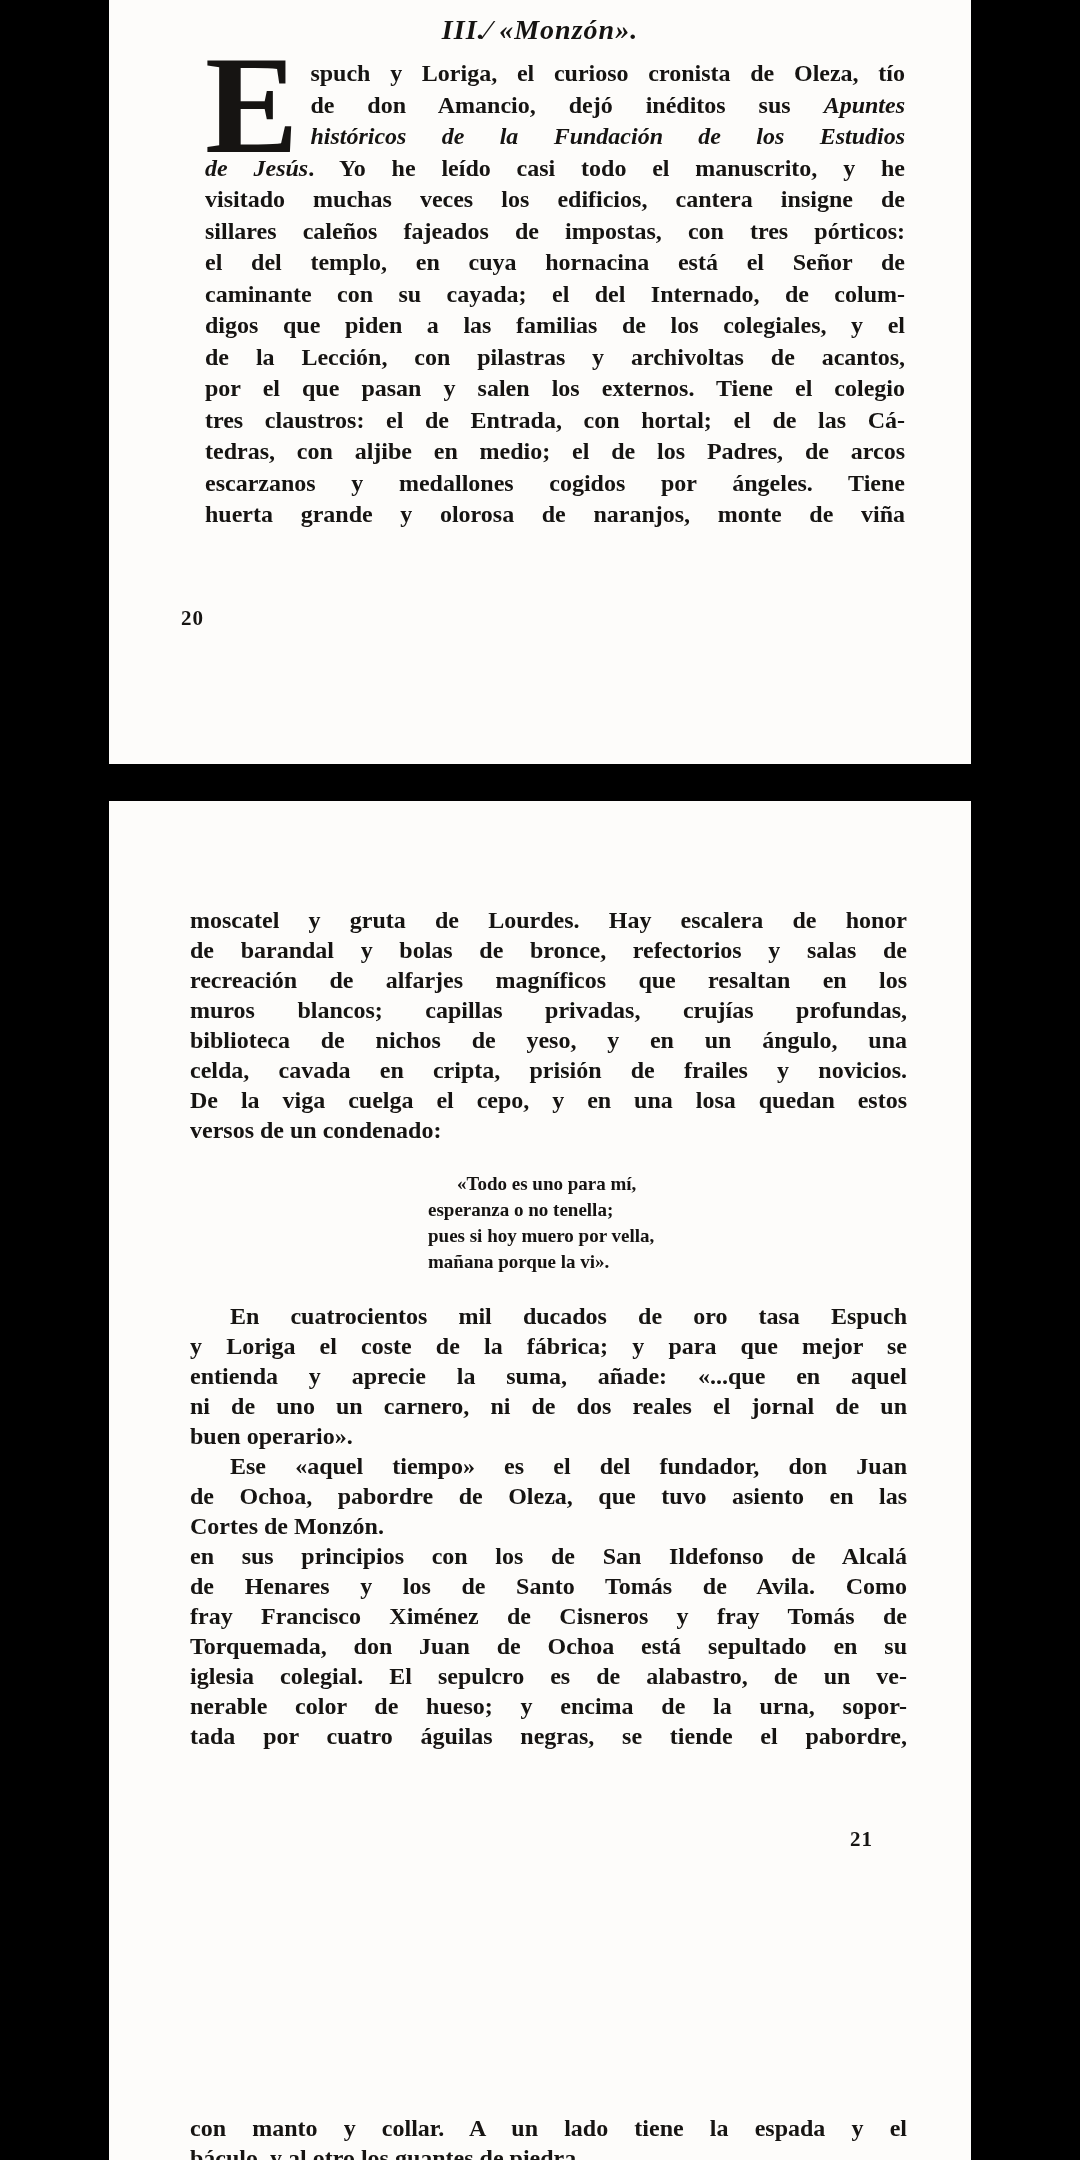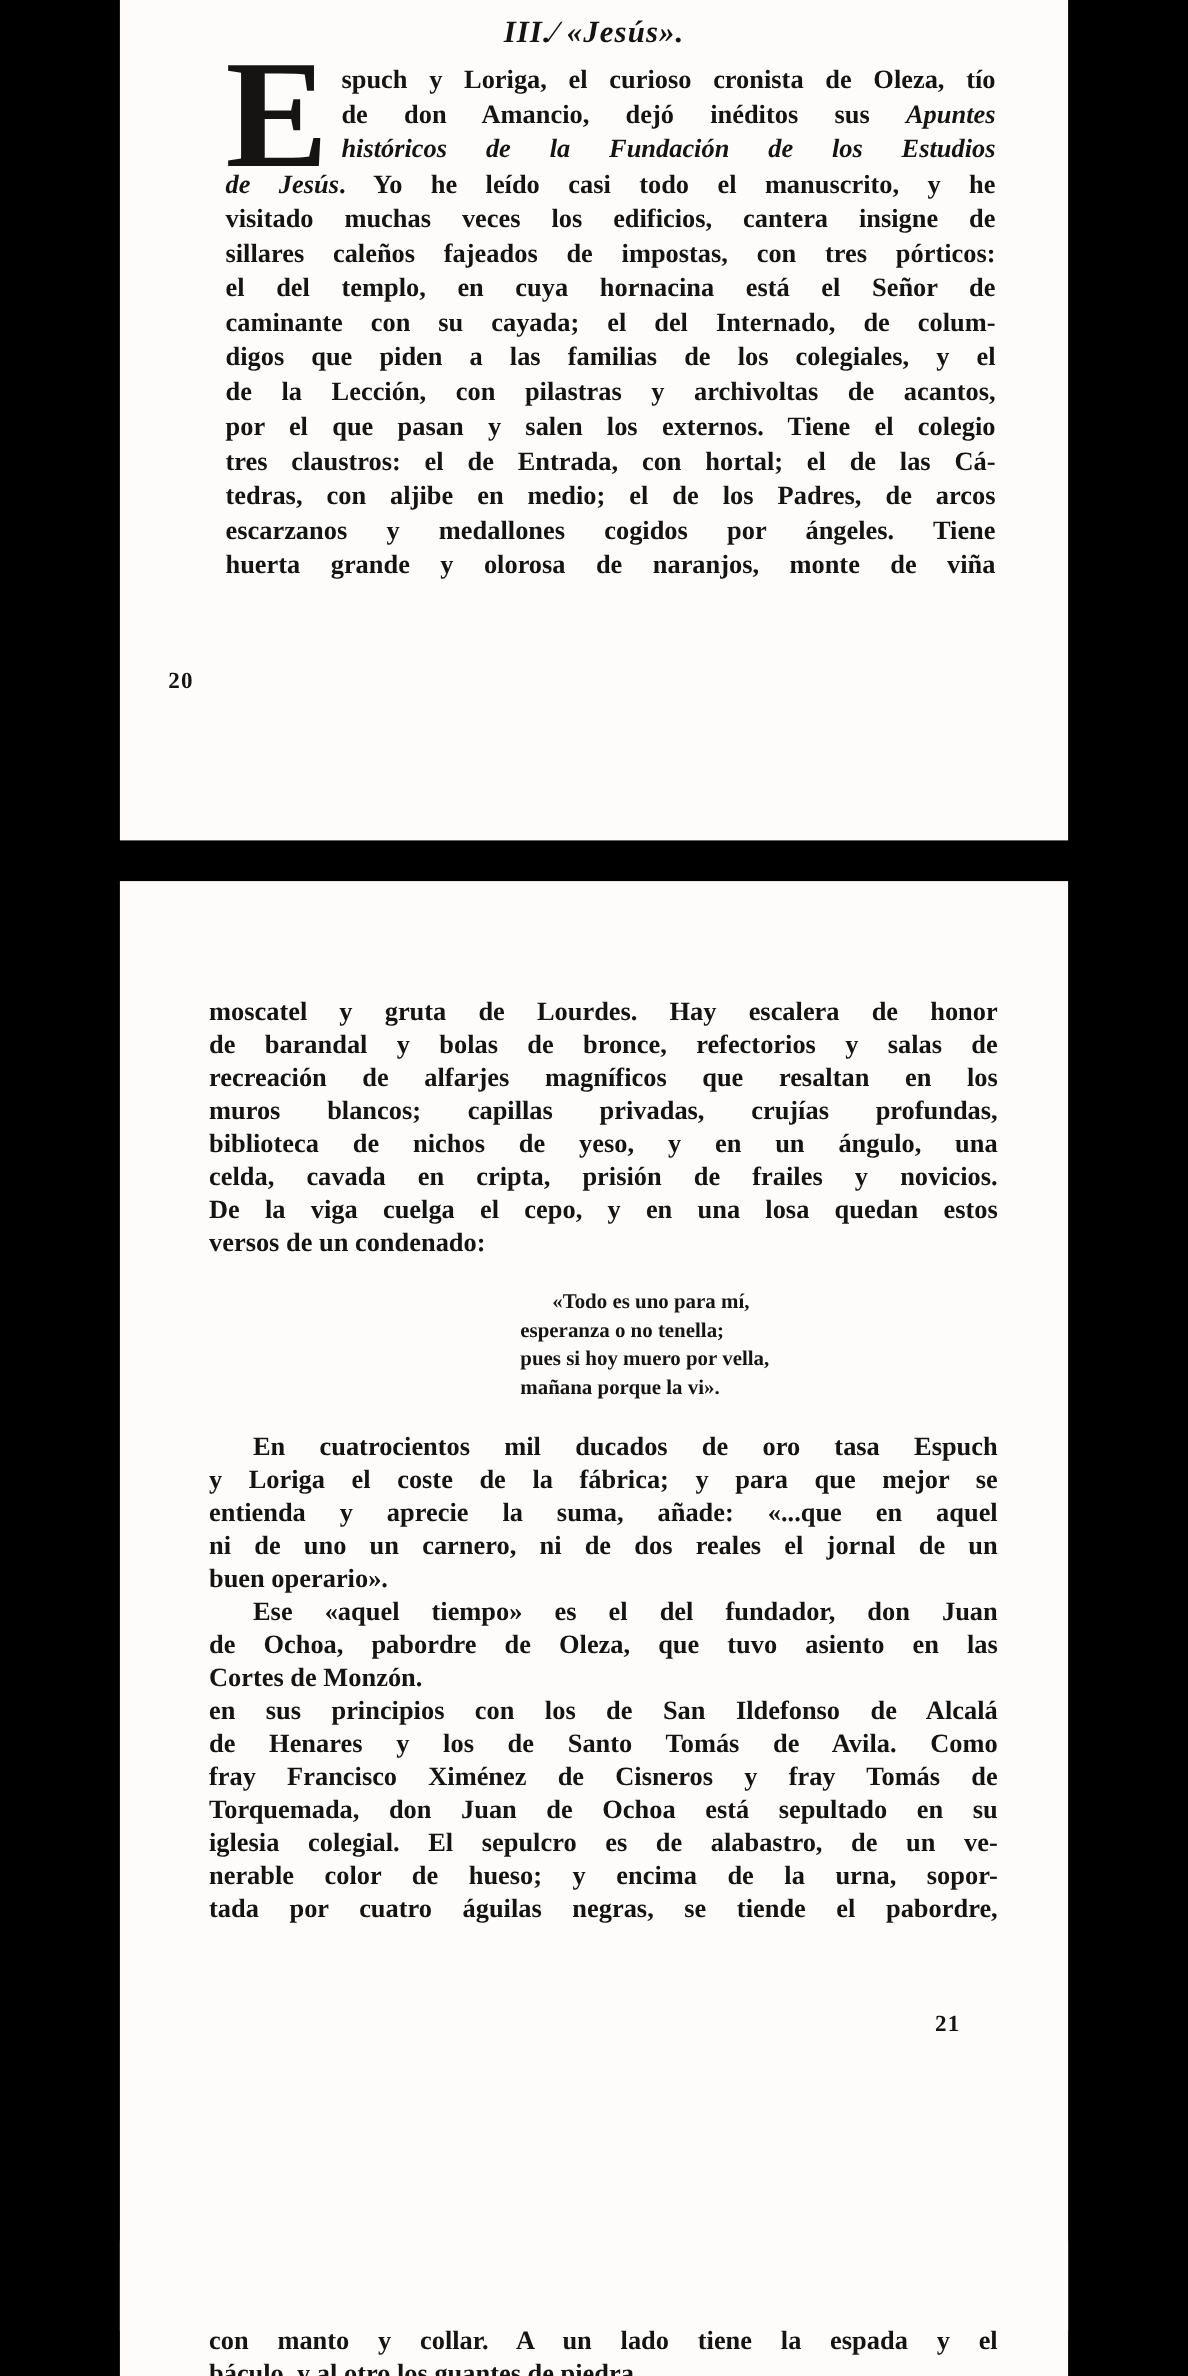--- a/index.html
+++ b/index.html
@@ -15,34 +15,34 @@
   .textblock{position:relative;}
   .page1 .textblock{margin:12px 66px 0 96px;font-size:24px;line-height:31.5px;font-weight:bold;}
   .page2 .textblock{margin:104px 64px 0 81px;font-size:24px;line-height:30px;font-weight:bold;}
   .page3 .textblock{margin:76px 64px 0 81px;font-size:24px;line-height:30px;font-weight:bold;}
   .dropcap{float:left;font-size:140px;line-height:94px;height:94px;padding:0 12px 0 0;
            font-weight:bold;}
   .line{text-align:justify;text-align-last:justify;}
   .line.flush{text-align-last:left;}
   .line.indent{text-indent:40px;}
   .verse{margin:26px 0 26px 238px;font-size:19px;line-height:26px;font-weight:bold;}
-  .verse .line{text-align:center;text-align-last:left;margin-left:45px;}
+  .verse .line{text-align:center;text-align-last:left;}
   .verse .line.indent{text-indent:29px;}
   .pagenum{position:absolute;font-size:21px;font-weight:bold;letter-spacing:1px;}
-  .page1 .pagenum{top:606px;left:44px;}
+  .page1 .pagenum{top:606px;left:72px;}
   .page2 .pagenum{top:1026px;left:741px;}
   i{font-style:italic;}
 </style>
 </head>
 <body>
 
 <div class="stage">
 
   <section class="page page1">
-    <h1 class="heading">III.⁄ «Jesús».</h1>
+    <h1 class="heading">III.⁄ «Monzón».</h1>
     <div class="textblock">
       <div class="dropcap">E</div>
       <div class="lines">
           <div class="line"><span>spuch y Loriga, el curioso cronista de Oleza, tío</span></div>
           <div class="line"><span>de don Amancio, dejó inéditos sus </span><i>Apuntes</i></div>
           <div class="line"><i>históricos de la Fundación de los Estudios</i></div>
           <div class="line"><i>de Jesús</i><span>. Yo he leído casi todo el manuscrito, y he</span></div>
           <div class="line"><span>visitado muchas veces los edificios, cantera insigne de</span></div>
           <div class="line"><span>sillares caleños fajeados de impostas, con tres pórticos:</span></div>
           <div class="line"><span>el del templo, en cuya hornacina está el Señor de</span></div>

